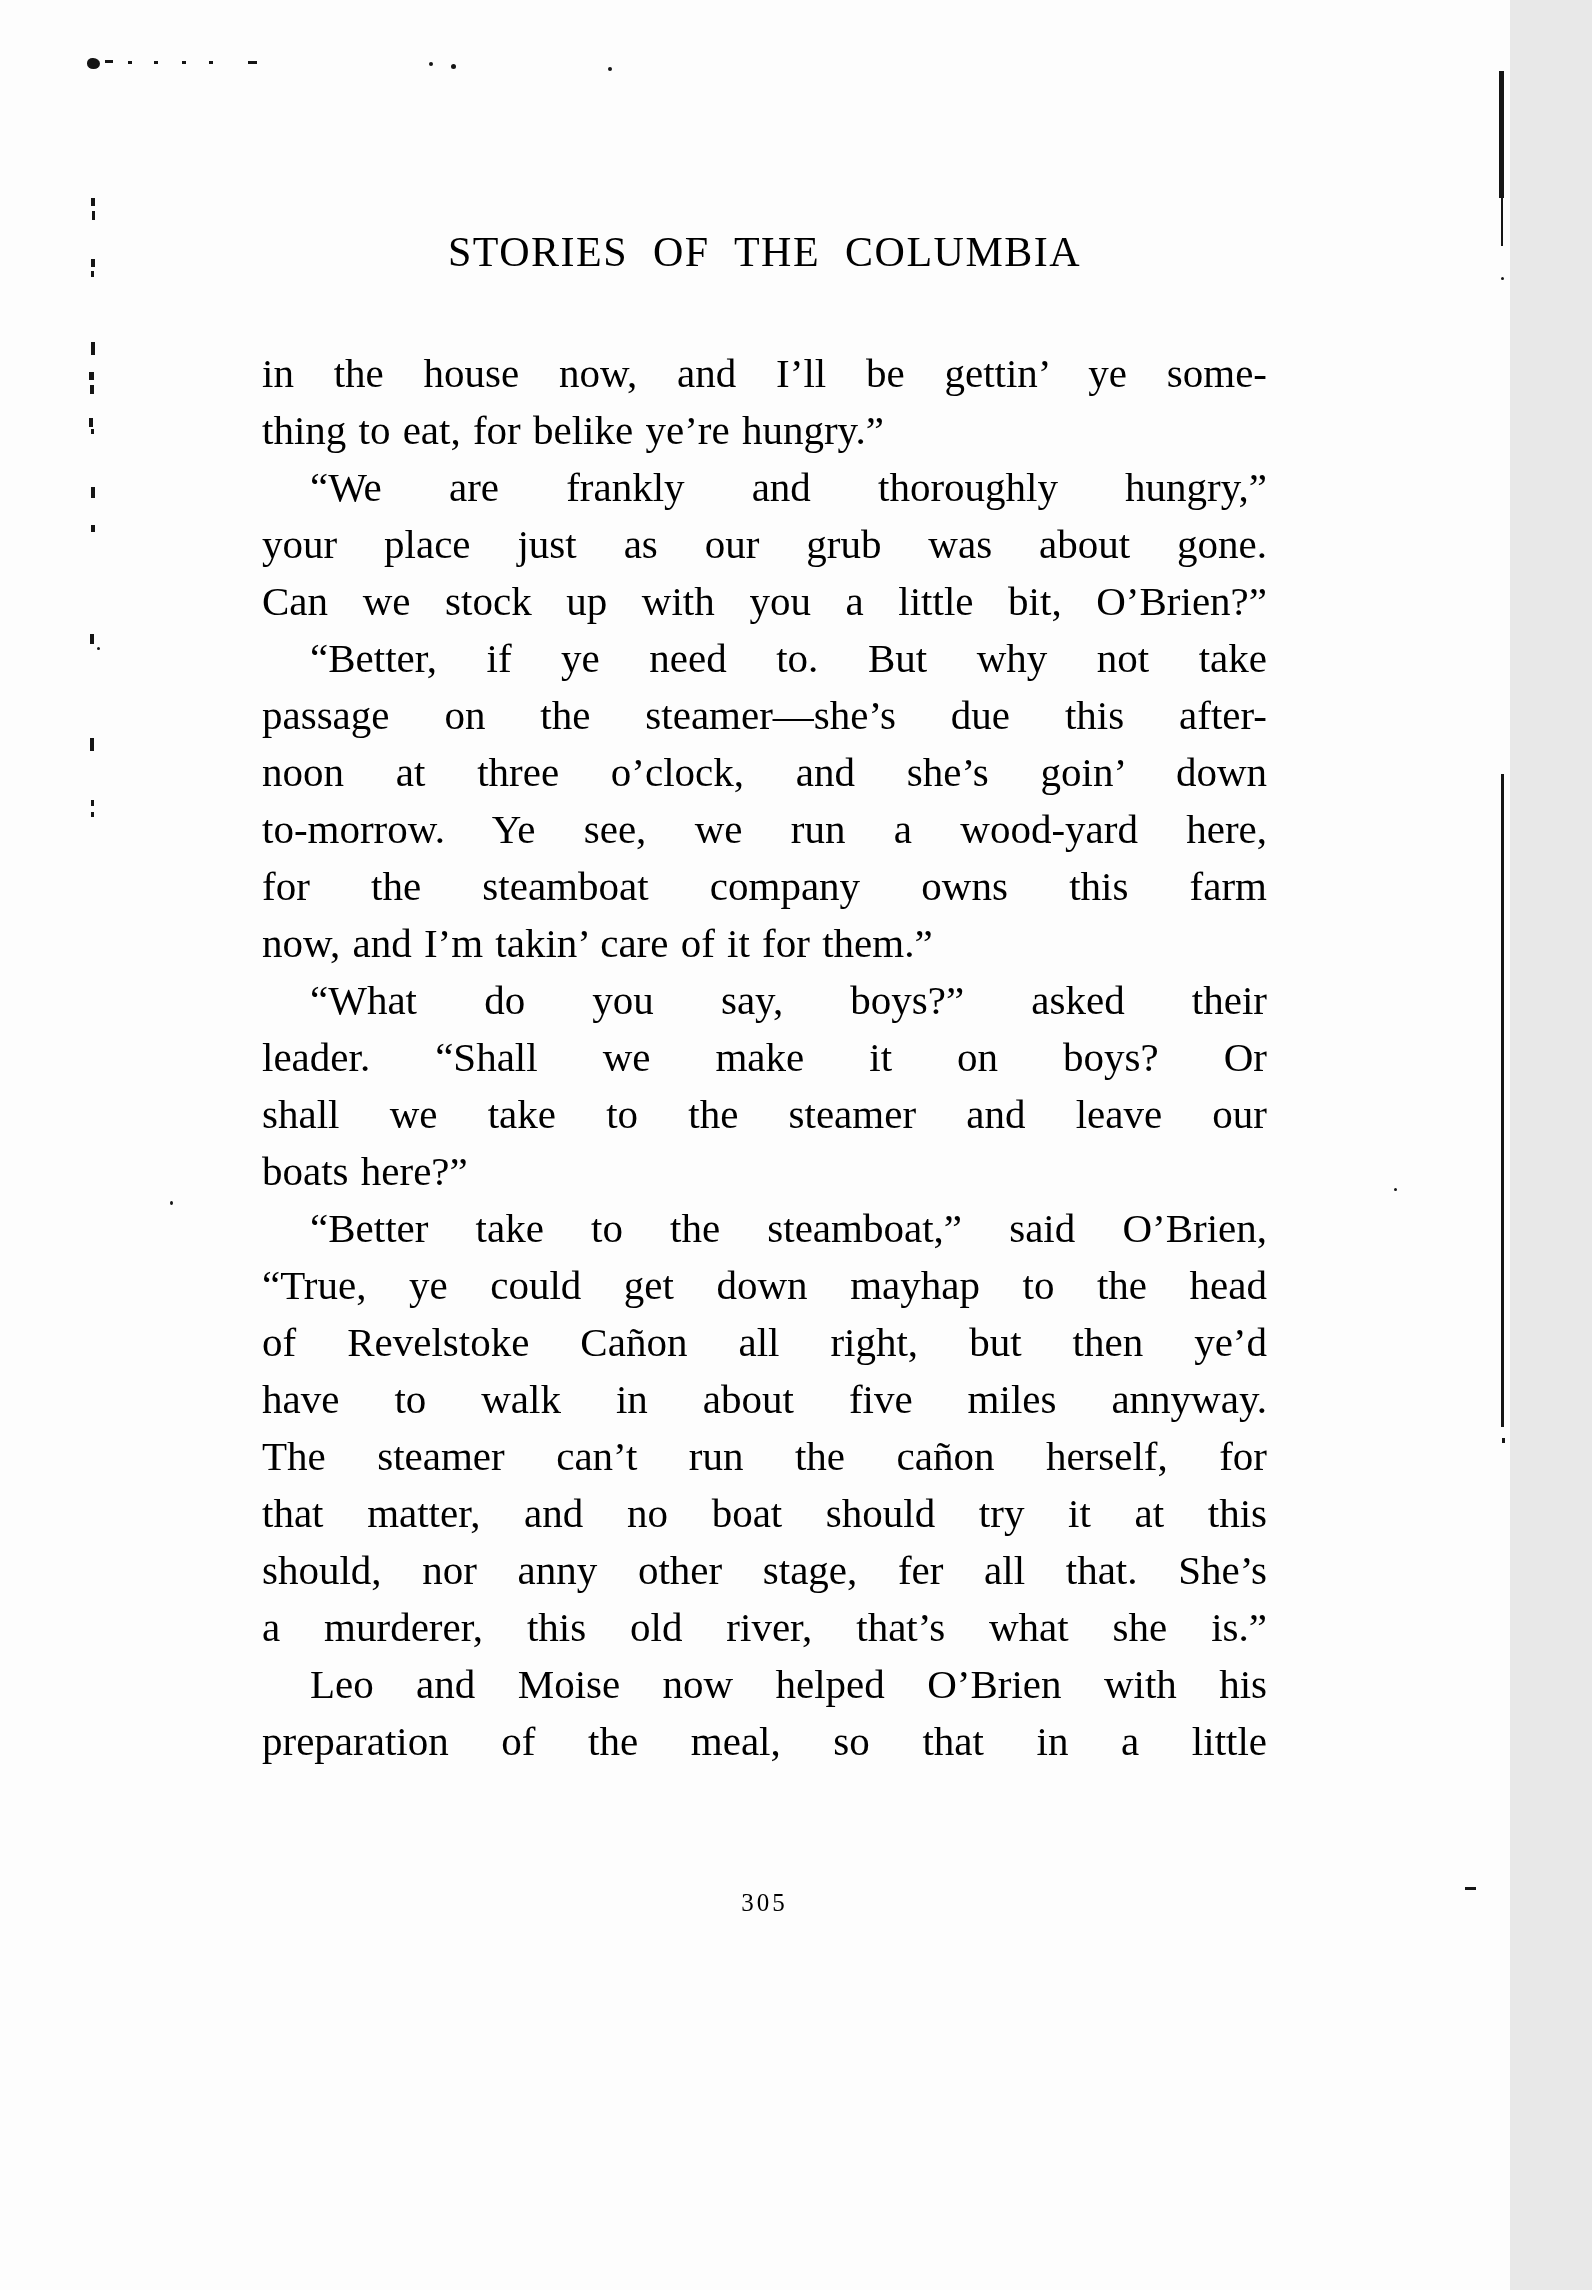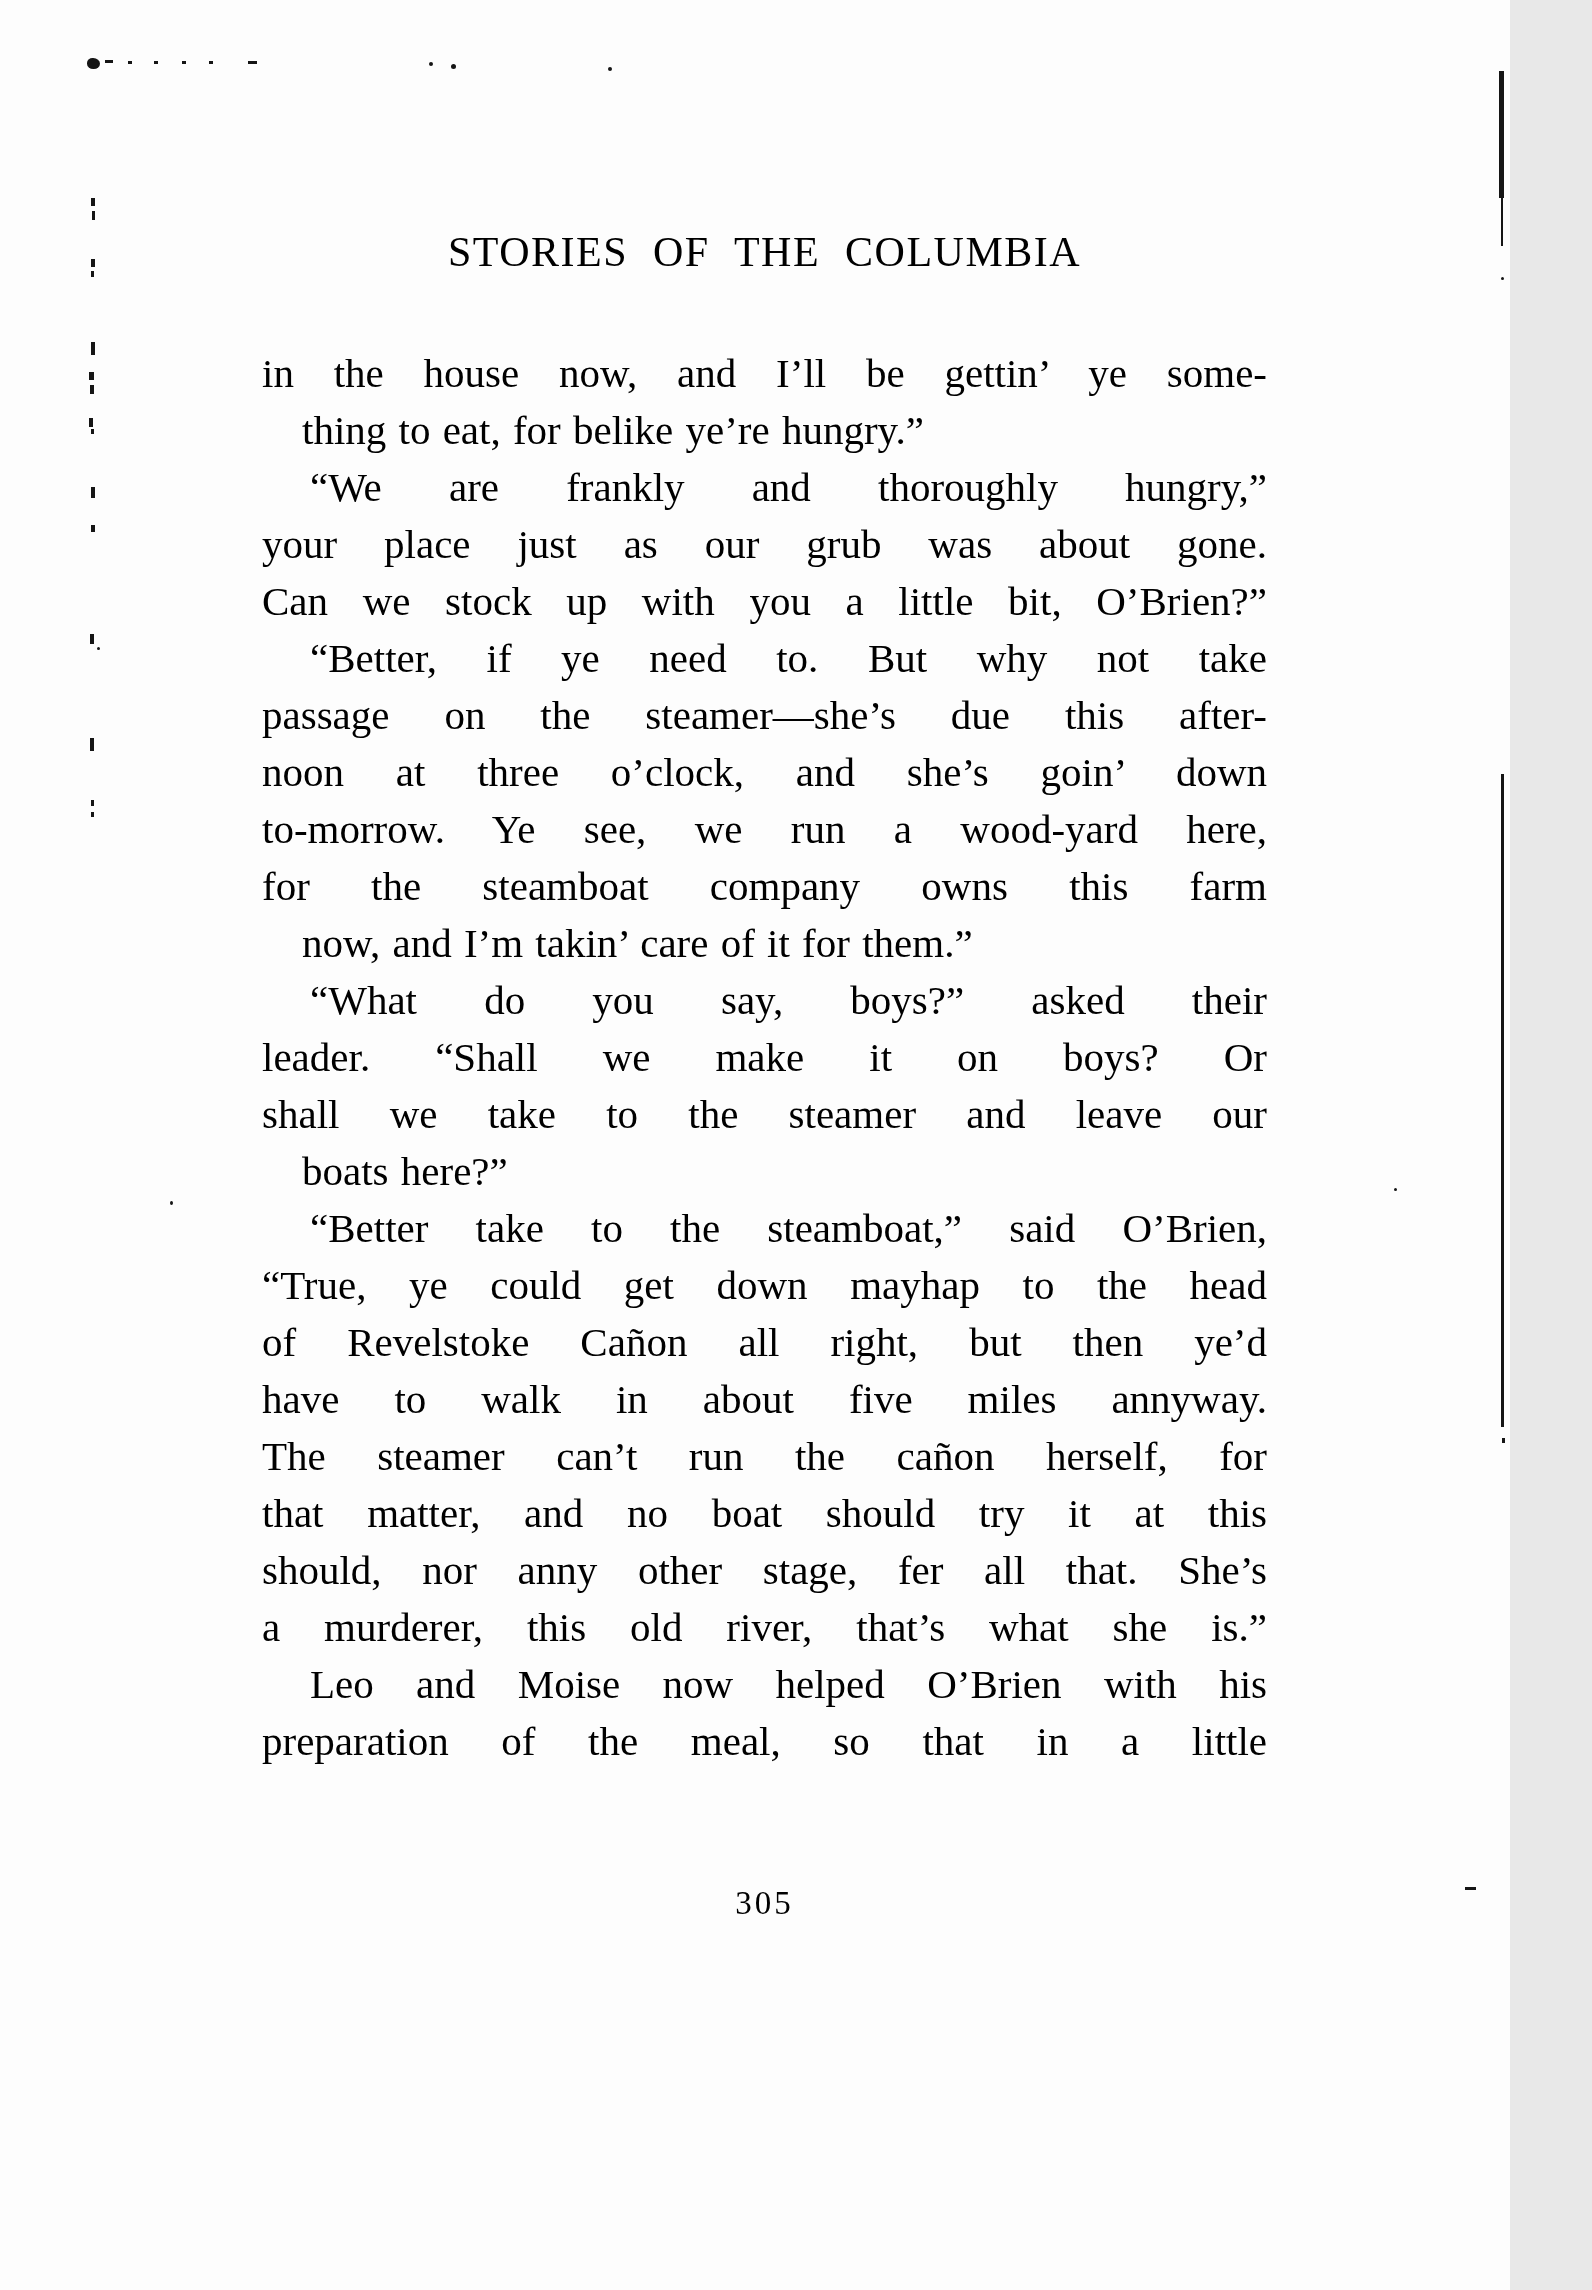--- a/index.html
+++ b/index.html
@@ -26,27 +26,27 @@
   .line{
     font-size:41px;
     line-height:57px;
     height:57px;
     word-spacing:2px;
     text-align:justify;
     text-align-last:justify;
     white-space:normal;
     overflow:visible;
   }
-  .line.short{text-align-last:left;margin-left:40px;}
+  .line.short{text-align-last:left;}
   .line.indent{text-indent:48px;}
   .page-number{
     position:absolute;
     left:262px;width:1005px;top:1883px;
     text-align:center;
-    font-size:33px;line-height:40px;
+    font-size:25px;line-height:40px;
     letter-spacing:3px;
   }
   
   .m{position:absolute;background:#151515;}
   .blob{border-radius:45% 55% 50% 50%;}
   .dot{border-radius:50%;}
 </style>
 </head>
 <body>
 

